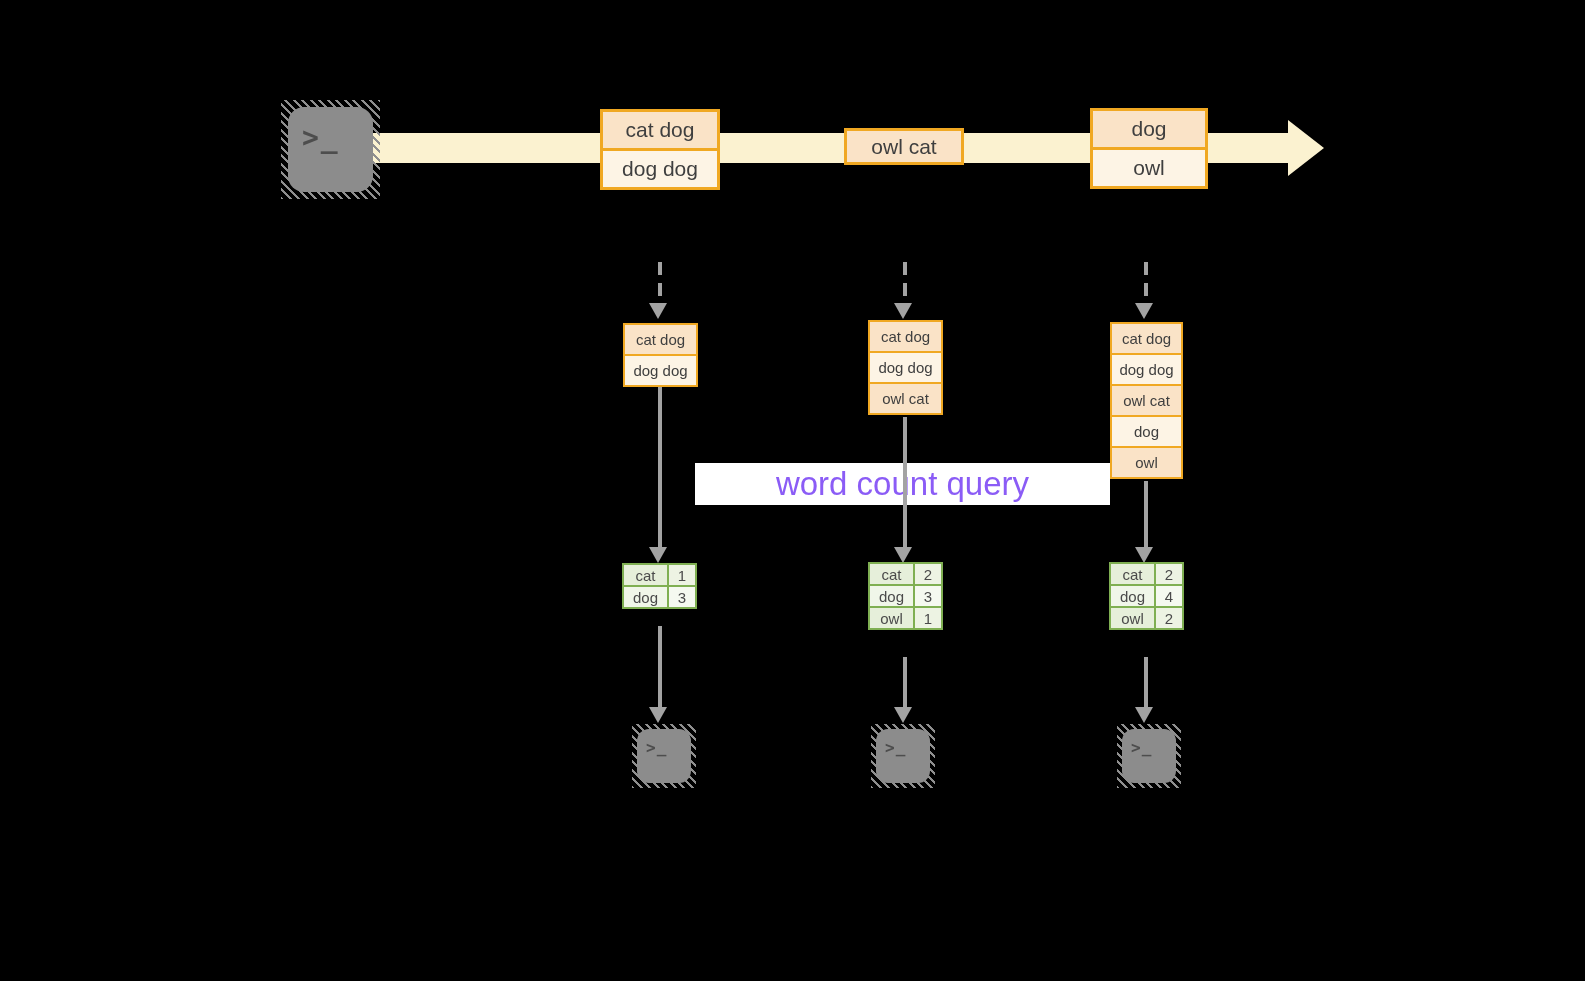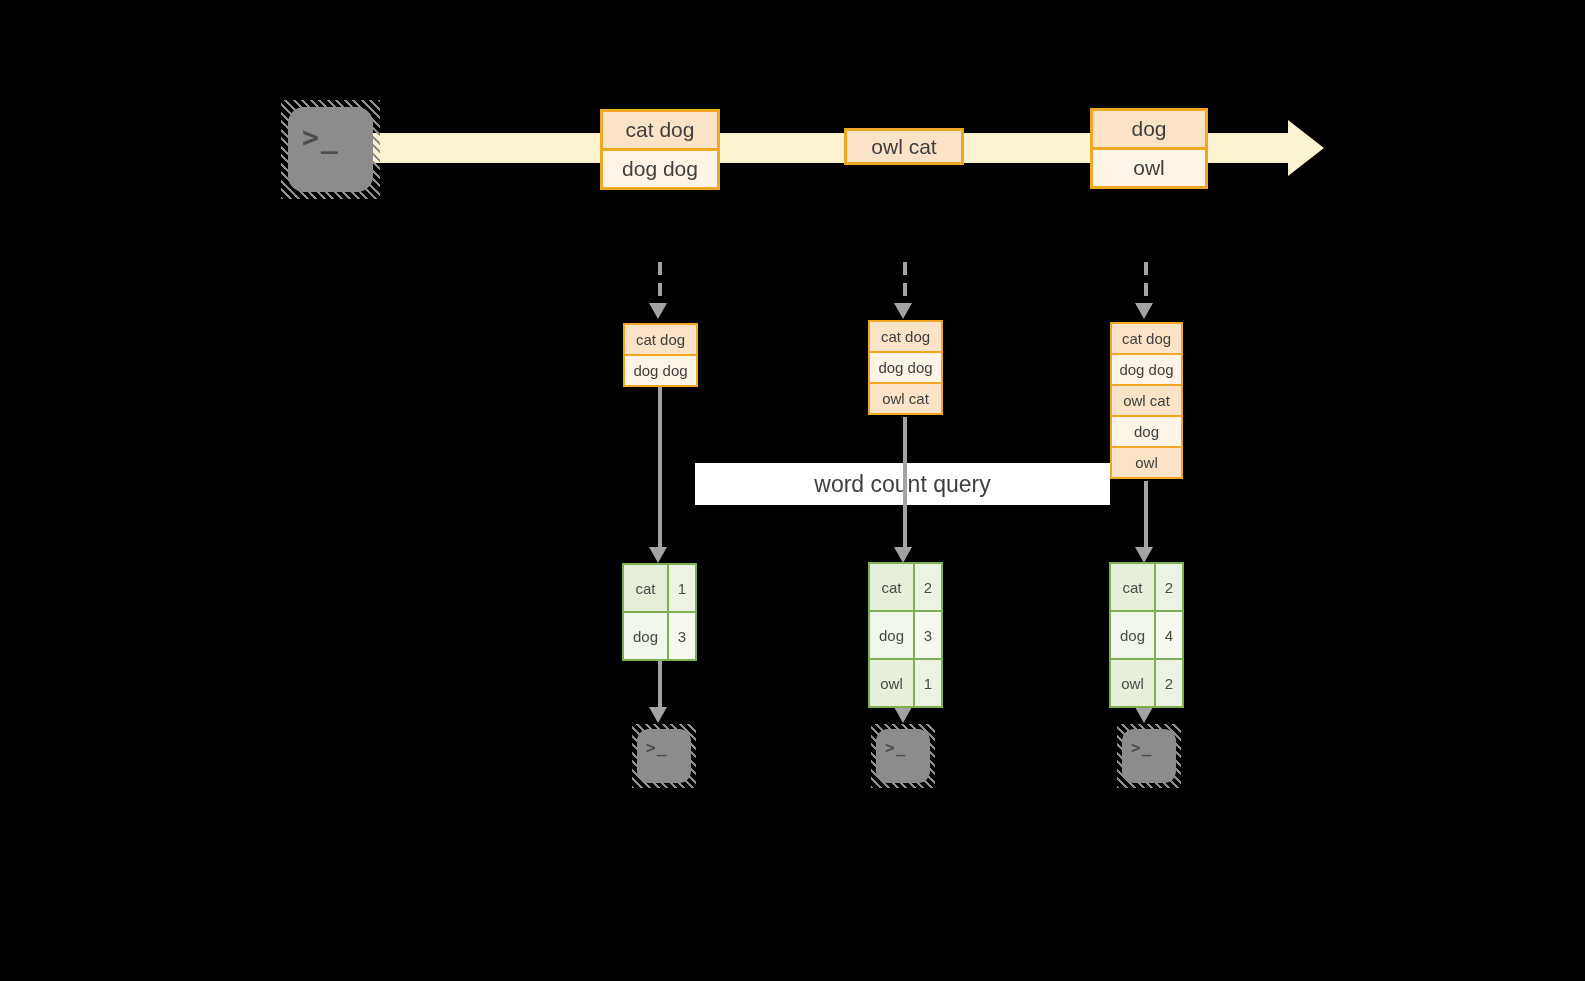--- a/index.html
+++ b/index.html
@@ -21,21 +21,21 @@
   .otable.big{padding:3px;gap:3px;}
   .otable.small{padding:2px;gap:2px;}
   .ocell{display:flex;align-items:center;justify-content:center;color:#3F3F3F;}
   .big .ocell{height:36px;font-size:21px;}
   .small .ocell{height:29px;font-size:15px;}
   .fill-a{background:#FAE3C7;}
   .fill-b{background:#FDF4E5;}
 
   
   .gtable{background:#7FAF52;display:grid;grid-template-columns:43px 26px;gap:2px;padding:2px;z-index:4;}
-  .gcell{height:46px;display:flex;align-items:center;justify-content:center;font-size:15px;color:#4A4A4A;}
+  .gcell{height:20px;display:flex;align-items:center;justify-content:center;font-size:15px;color:#4A4A4A;}
   .gw-a{background:#E6EFDA;}  .gc-a{background:#EDF3E3;}
   .gw-b{background:#F0F6E9;}  .gc-b{background:#F5F9F0;}
 
   
   .vline{width:4px;background:#A3A3A3;z-index:3;}
   .vdash{width:4px;z-index:3;
     background:repeating-linear-gradient(to bottom,#A3A3A3 0 13px,transparent 13px 21px);}
   .vhead{width:0;height:0;z-index:3;
     border-left:9px solid transparent;border-right:9px solid transparent;
     border-top:16px solid #A3A3A3;}
@@ -45,21 +45,21 @@
   .term{position:absolute;background:#8C8C8C;border-radius:16px;
     display:flex;align-items:flex-start;}
   .term-glyph{color:#4D4D4D;font-weight:bold;font-family:"DejaVu Sans Mono","Liberation Mono",monospace;}
   .term.src .term-glyph{font-size:28px;padding:14px 0 0 14px;letter-spacing:2px;}
   .term.snk{border-radius:12px;}
   .term.snk .term-glyph{font-size:16px;padding:9px 0 0 9px;letter-spacing:1px;}
 
   
   .query-band{left:695px;top:463px;width:415px;height:42px;background:#FFFFFF;z-index:2;
     display:flex;align-items:center;justify-content:center;}
-  .query-band span{font-size:23px;color:#404040;}
+  .query-band span{font-size:33px;color:#8b5cf6;}
 </style>
 </head>
 <body>
 
 <div class="abs hatch" style="left:281px;top:100px;width:99px;height:99px;">
   <div class="term src" style="left:7px;top:7px;width:85px;height:85px;">
     <span class="term-glyph">&gt;_</span>
   </div>
 </div>
 

